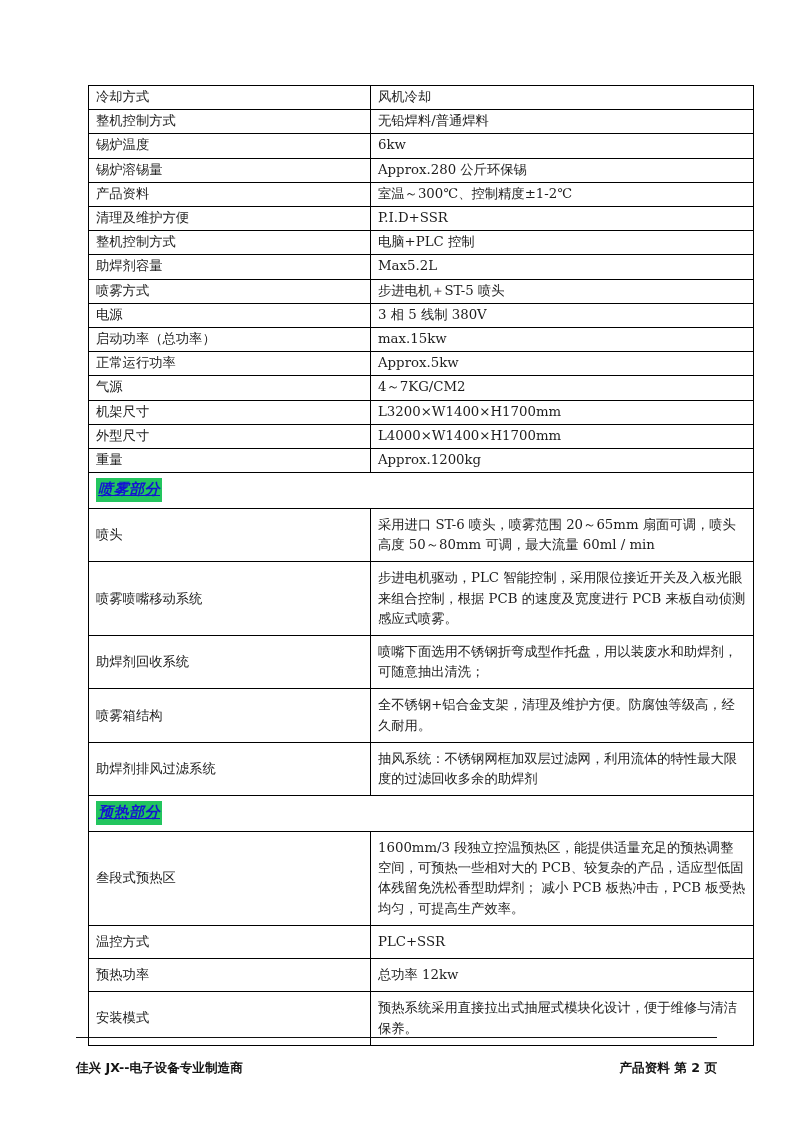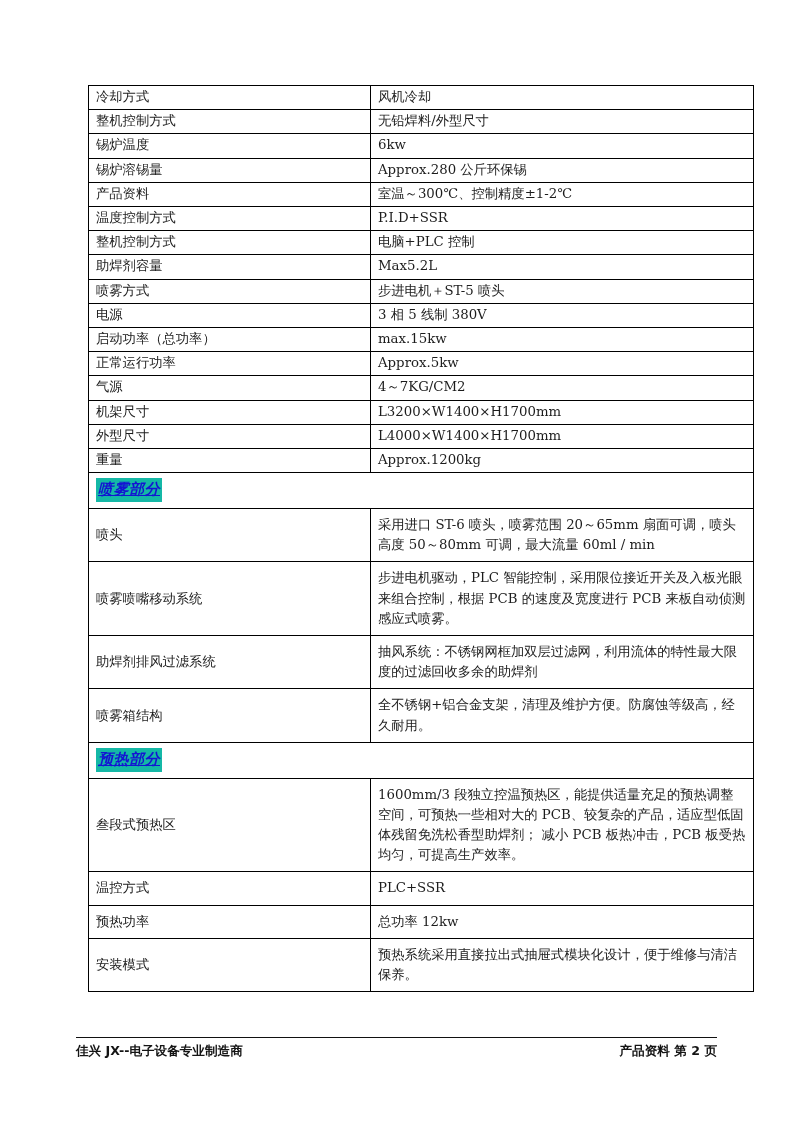--- a/index.html
+++ b/index.html
@@ -62,40 +62,40 @@
   .section-row td {
     padding-top: 5px;
     padding-bottom: 6px;
   }
   .section-title {
     display: inline-block;
     color: #1414d2;
     font-weight: bold;
     font-style: italic;
     text-decoration: underline;
-    background: #14b8a6;
+    background: #22c55e;
     font-size: 15px;
     letter-spacing: 0.5px;
     padding: 0 2px 1px 2px;
     font-family: "DejaVu Serif", "Liberation Serif", serif;
   }
 
   
   .section-row .spanfull {
     border-right: 1px solid #000;
   }
 
   
   .footer {
     position: absolute;
     left: 76px;
     top: 1037px;
     width: 641px;
     border-top: 1.6px solid #111;
-    padding-top: 5px;
+    padding-top: 22px;
     display: flex;
     justify-content: space-between;
     align-items: baseline;
     font-family: "DejaVu Sans", "Liberation Sans", sans-serif;
     font-weight: bold;
     font-size: 12.6px;
     color: #141414;
   }
   .footer-left { white-space: nowrap; }
   .footer-right { white-space: nowrap; }
@@ -107,36 +107,36 @@
 
   <table class="spec-table">
     <tbody>
 
       <tr class="row-compact">
         <td class="col-label">冷却方式</td>
         <td class="col-value">风机冷却</td>
       </tr>
       <tr class="row-compact">
         <td class="col-label">整机控制方式</td>
-        <td class="col-value">无铅焊料/外型尺寸</td>
+        <td class="col-value">无铅焊料/普通焊料</td>
       </tr>
       <tr class="row-compact">
         <td class="col-label">锡炉温度</td>
         <td class="col-value">6kw</td>
       </tr>
       <tr class="row-compact">
         <td class="col-label">锡炉溶锡量</td>
         <td class="col-value">Approx.280 公斤环保锡</td>
       </tr>
       <tr class="row-compact">
         <td class="col-label">产品资料</td>
         <td class="col-value">室温～300℃、控制精度±1-2℃</td>
       </tr>
       <tr class="row-compact">
-        <td class="col-label">温度控制方式</td>
+        <td class="col-label">清理及维护方便</td>
         <td class="col-value">P.I.D+SSR</td>
       </tr>
       <tr class="row-compact">
         <td class="col-label">整机控制方式</td>
         <td class="col-value">电脑+PLC 控制</td>
       </tr>
       <tr class="row-compact">
         <td class="col-label">助焊剂容量</td>
         <td class="col-value">Max5.2L</td>
       </tr>
@@ -180,26 +180,30 @@
       </tr>
       <tr class="row-tall">
         <td class="col-label">喷头</td>
         <td class="col-value">采用进口 ST-6 喷头，喷雾范围 20～65mm 扇面可调，喷头高度 50～80mm 可调，最大流量 60ml / min</td>
       </tr>
       <tr class="row-tall">
         <td class="col-label">喷雾喷嘴移动系统</td>
         <td class="col-value">步进电机驱动，PLC 智能控制，采用限位接近开关及入板光眼来组合控制，根据 PCB 的速度及宽度进行 PCB 来板自动侦测感应式喷雾。</td>
       </tr>
       <tr class="row-tall">
+        <td class="col-label">助焊剂回收系统</td>
+        <td class="col-value">喷嘴下面选用不锈钢折弯成型作托盘，用以装废水和助焊剂，可随意抽出清洗；</td>
+      </tr>
+      <tr class="row-tall">
+        <td class="col-label">喷雾箱结构</td>
+        <td class="col-value">全不锈钢+铝合金支架，清理及维护方便。防腐蚀等级高，经久耐用。</td>
+      </tr>
+      <tr class="row-tall">
         <td class="col-label">助焊剂排风过滤系统</td>
         <td class="col-value">抽风系统：不锈钢网框加双层过滤网，利用流体的特性最大限度的过滤回收多余的助焊剂</td>
-      </tr>
-      <tr class="row-tall">
-        <td class="col-label">喷雾箱结构</td>
-        <td class="col-value">全不锈钢+铝合金支架，清理及维护方便。防腐蚀等级高，经久耐用。</td>
       </tr>
 
       <tr class="section-row">
         <td class="spanfull" colspan="2">
           <span class="section-title">预热部分</span>
         </td>
       </tr>
       <tr class="row-tall">
         <td class="col-label">叁段式预热区</td>
         <td class="col-value">1600mm/3 段独立控温预热区，能提供适量充足的预热调整空间，可预热一些相对大的 PCB、较复杂的产品，适应型低固体残留免洗松香型助焊剂；  减小 PCB 板热冲击，PCB 板受热均匀，可提高生产效率。</td>

